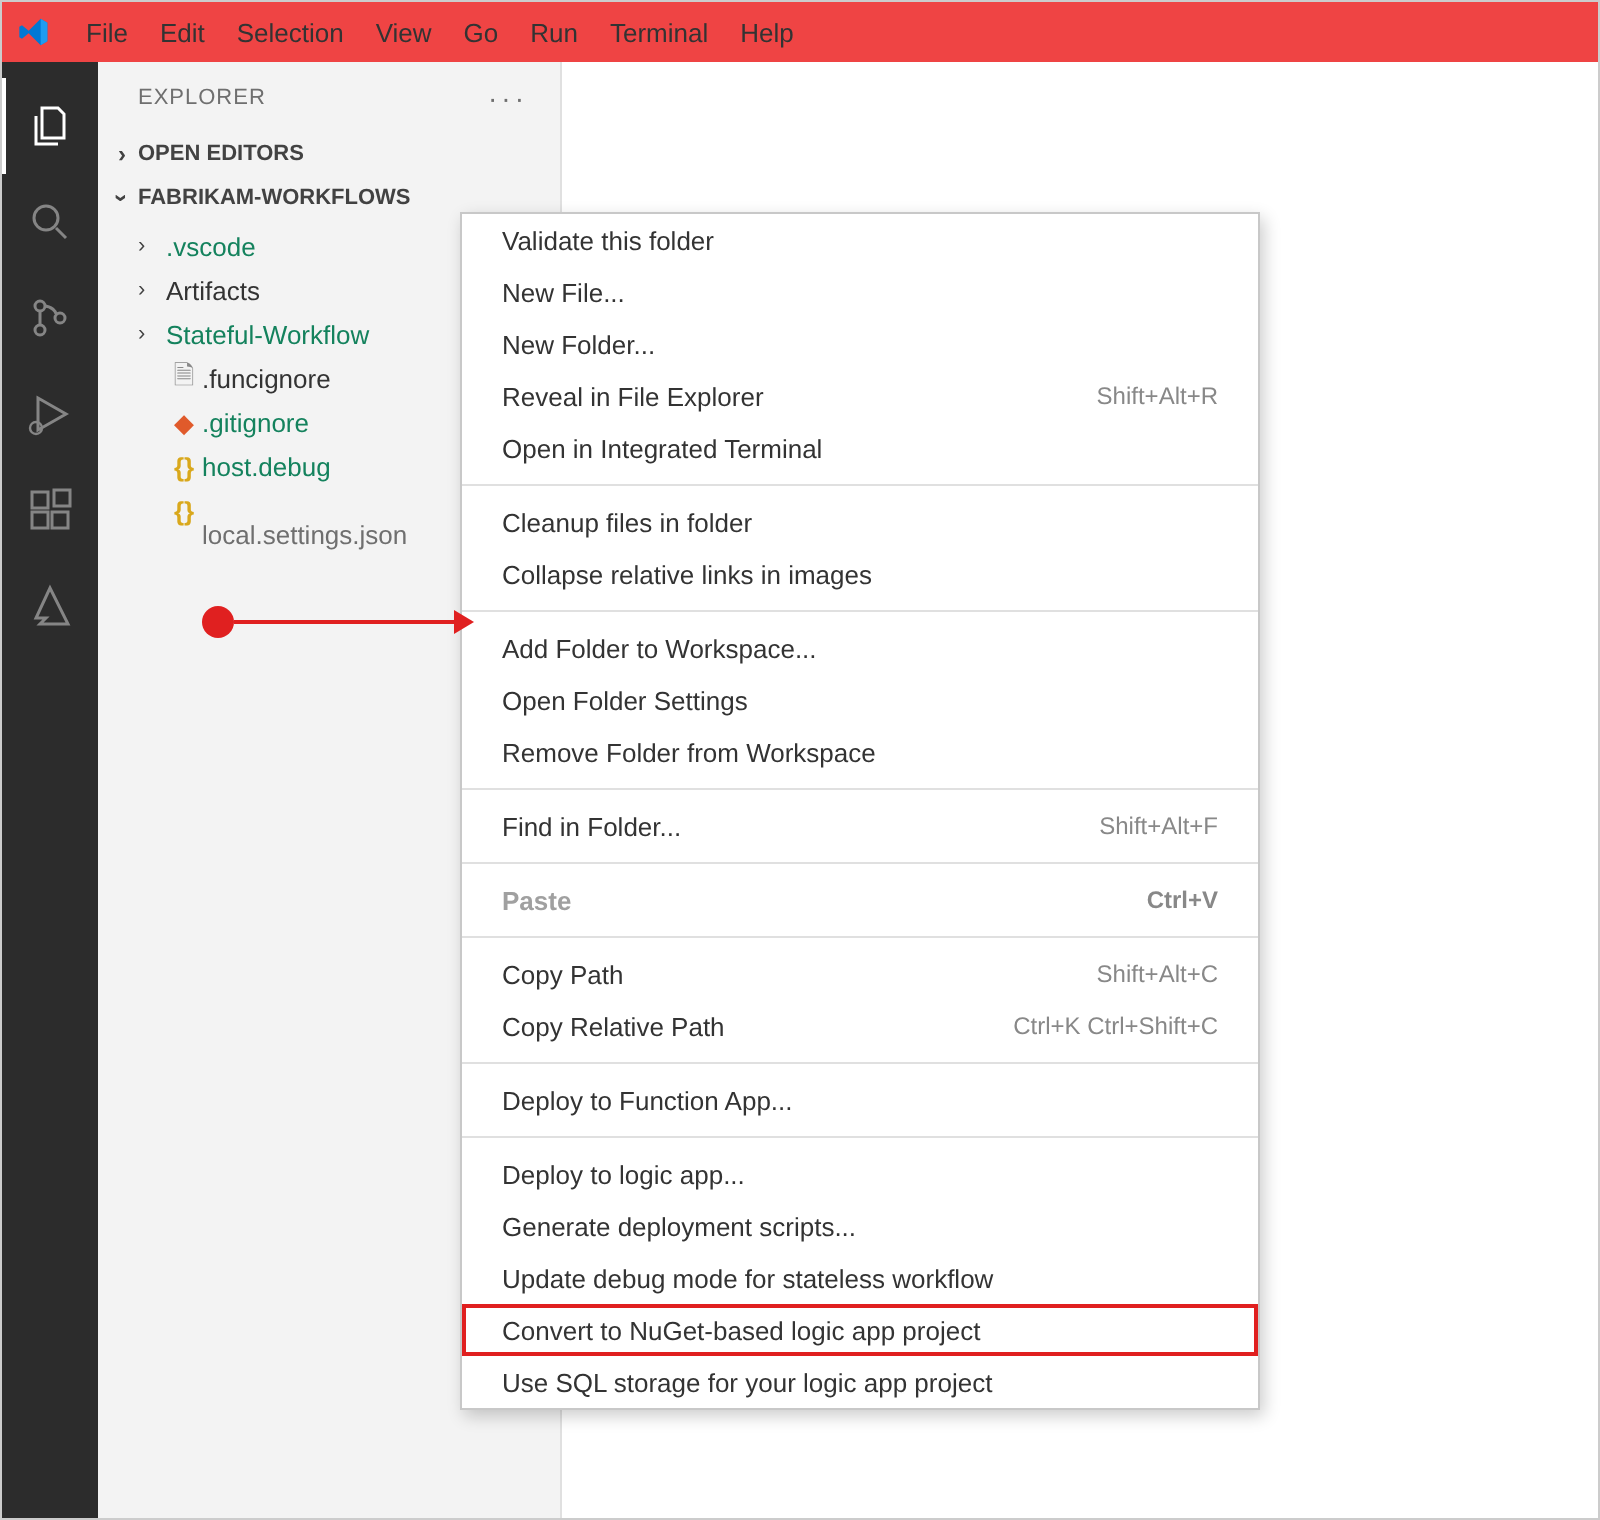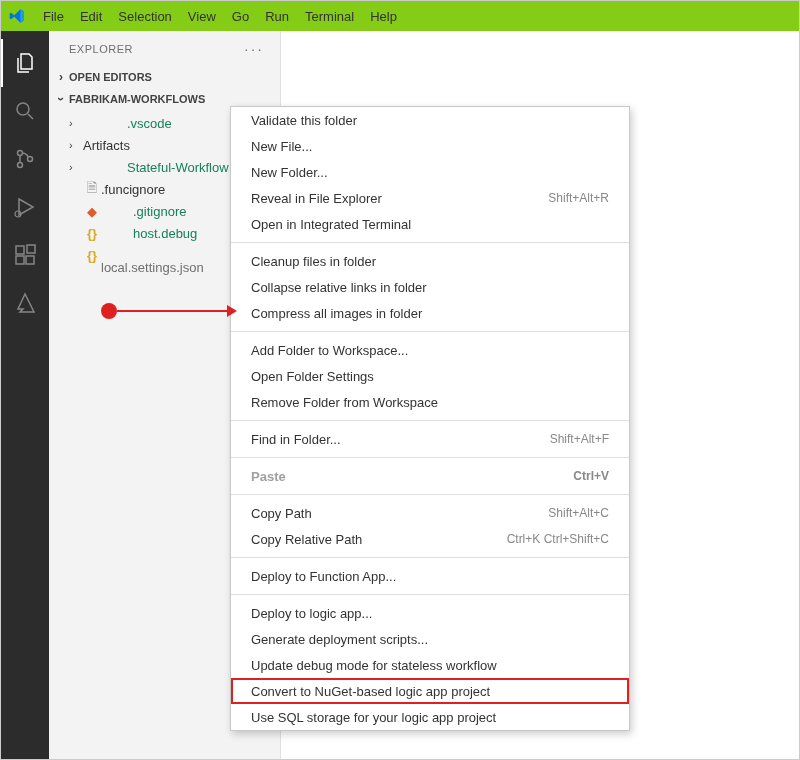--- a/index.html
+++ b/index.html
@@ -1,40 +1,40 @@
 <!DOCTYPE html>
 <html><head>
   <meta charset="utf-8">
   <style>
     * { margin: 0; padding: 0; box-sizing: border-box; font-family: "Segoe UI", -apple-system, sans-serif; }
     body { width: 800px; height: 760px; background: #fff; overflow: hidden; position: relative; border: 1px solid #ccc; }
     
-    .menubar { height: 30px; display: flex; align-items: center; padding: 12px 8px; background: #84cc16; font-size: 13px; color: #333; }
+    .menubar { height: 30px; display: flex; align-items: center; padding: 12px 8px; background: #ef4444; font-size: 13px; color: #333; }
     .menubar .vscode-logo { width: 16px; height: 16px; margin-right: 10px; }
     .menubar .menu-item { padding: 4px 8px; cursor: pointer; }
     
     .main-area { display: flex; height: calc(100% - 30px); }
     
     .activity-bar { width: 48px; background: #2c2c2c; display: flex; flex-direction: column; align-items: center; padding-top: 8px; }
     .activity-bar .activity-item { width: 48px; height: 48px; display: flex; align-items: center; justify-content: center; color: #858585; cursor: pointer; position: relative; }
     .activity-bar .activity-item.active { color: #fff; }
     .activity-bar .activity-item.active::before { content: ""; position: absolute; left: 0; top: 0; bottom: 0; width: 2px; background: #fff; }
     
     .sidebar { width: 232px; background: #f3f3f3; border-right: 1px solid #e0e0e0; font-size: 13px; color: #333; }
     .sidebar-header { height: 35px; display: flex; align-items: center; justify-content: space-between; padding: 0 16px 0 20px; font-size: 11px; letter-spacing: 0.5px; color: #6f6f6f; }
     .sidebar-section-header { padding: 4px 8px 4px 4px; font-weight: 700; font-size: 11px; color: #424242; display: flex; align-items: center; cursor: pointer; }
     .sidebar-section-header .chev { width: 16px; text-align: center; font-size: 12px; }
     .tree { padding: 2px 0; }
     .tree-item { display: flex; align-items: center; padding: 2px 8px 2px 20px; height: 22px; cursor: pointer; }
     .tree-item .chev { width: 14px; font-size: 11px; color: #424242; }
     .tree-item .file-icon { width: 18px; display: inline-flex; align-items: center; justify-content: center; font-size: 13px; }
     .tree-item.indent { padding-left: 34px; }
     .tree-item .label { white-space: nowrap; }
-    .folder-green { color: #14825D; margin-left: 44px; }
-    .file-green { color: #14825D; margin-left: 32px; }
+    .folder-green { color: #14825D; }
+    .file-green { color: #14825D; }
     .json-brace { color: #d9a81c; font-weight: bold; }
     .gitignore-orange { color: #e05a2b; }
     
     .editor-area { flex: 1; background: #fff; position: relative; }
     
     .context-menu { position: absolute; left: 229px; top: 105px; width: 400px; background: #fff; border: 1px solid #c8c8c8; box-shadow: 2px 3px 8px rgba(0,0,0,0.2); font-size: 13px; color: #333; z-index: 100; }
     .context-menu .menu-row { height: 26px; display: flex; align-items: center; justify-content: space-between; padding: 0 20px; cursor: pointer; }
     .context-menu .menu-row.disabled { color: #a0a0a0; cursor: default; font-weight: bold; }
     .context-menu .separator { height: 1px; background: #e0e0e0; margin: 5px 0; }
     .context-menu .shortcut { color: #888; font-size: 12px; }
@@ -168,24 +168,21 @@
       <span class="shortcut">Shift+Alt+R</span>
     </div>
     <div class="menu-row">
       <span>Open in Integrated Terminal</span>
     </div>
     <div class="separator"></div>
     <div class="menu-row">
       <span>Cleanup files in folder</span>
     </div>
     <div class="menu-row">
-      <span>Collapse relative links in folder</span>
-    </div>
-    <div class="menu-row">
-      <span>Compress all images in folder</span>
+      <span>Collapse relative links in images</span>
     </div>
     <div class="separator"></div>
     <div class="menu-row">
       <span>Add Folder to Workspace...</span>
     </div>
     <div class="menu-row">
       <span>Open Folder Settings</span>
     </div>
     <div class="menu-row">
       <span>Remove Folder from Workspace</span>

